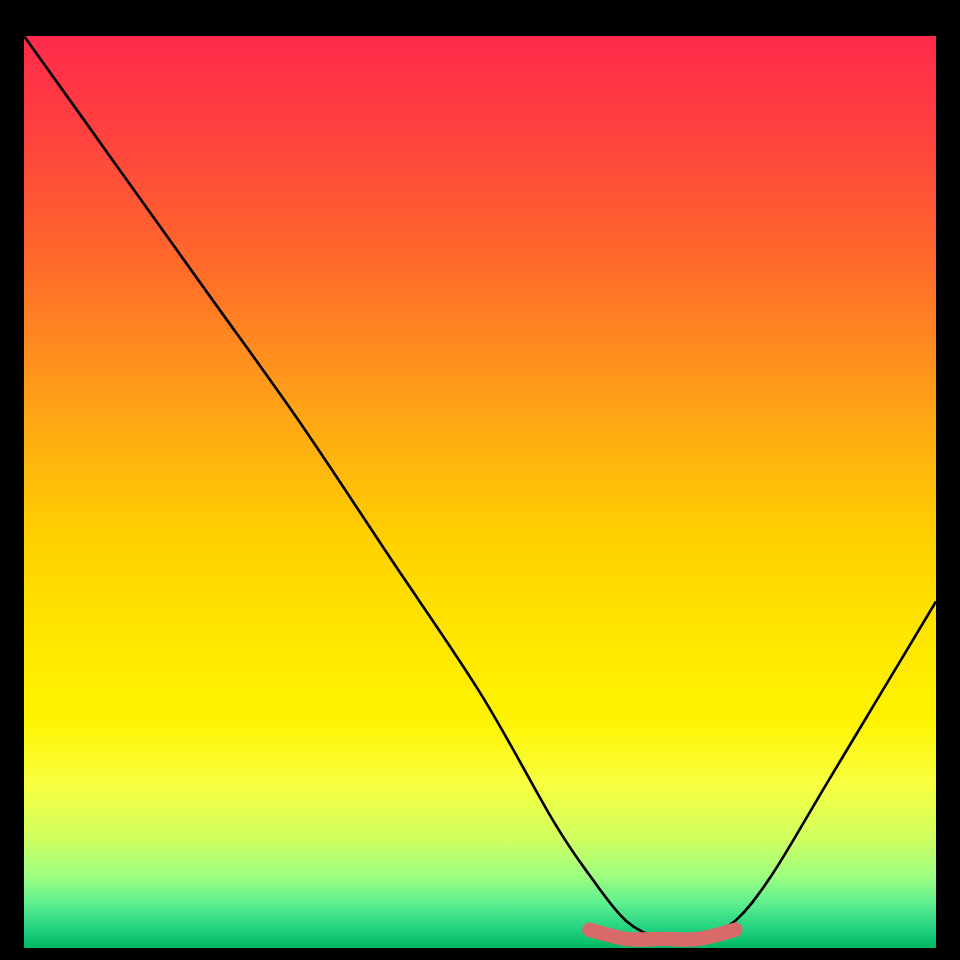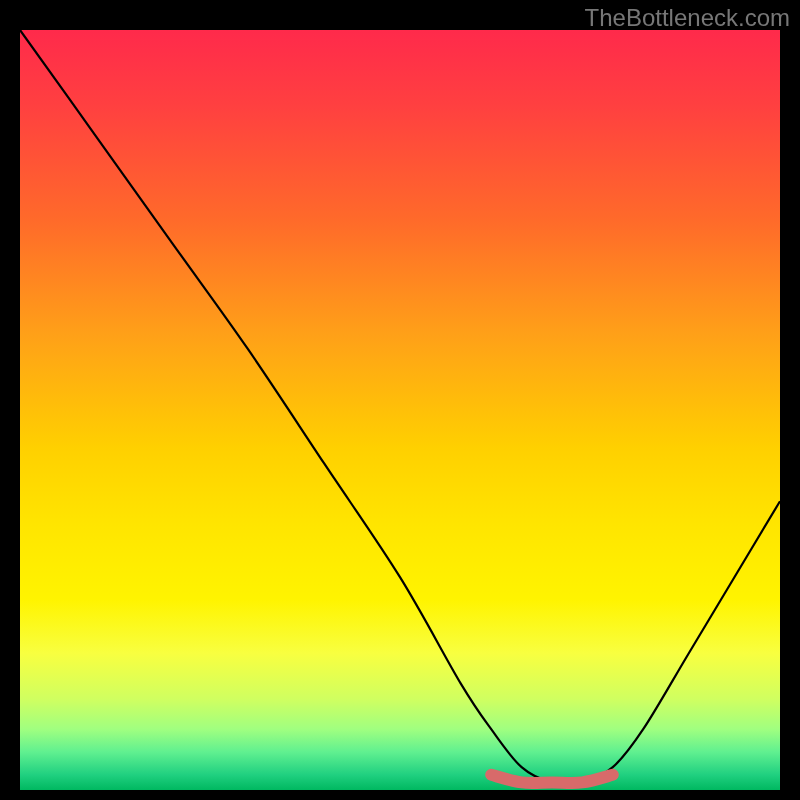--- a/index.html
+++ b/index.html
@@ -55,20 +55,19 @@
     fill: none;
     stroke: #d86a6a;
     stroke-width: 12;
     stroke-linecap: round;
   }
 </style>
 </head>
 <body>
 
 <div class="frame">
-  <div class="watermark">TheBottleneck.com</div>
   <div class="plot-area">
     <svg class="curve" viewBox="0 0 760 760" preserveAspectRatio="none">
       <path class="black-line" d="M 0.0 0.0 C 12.7 17.7, 50.7 70.9, 76.0 106.4 C 101.3 141.9, 126.7 177.3, 152.0 212.8 C 177.3 248.3, 202.7 282.5, 228.0 319.2 C 253.3 355.9, 278.7 395.2, 304.0 433.2 C 329.3 471.2, 357.2 510.5, 380.0 547.2 C 402.8 583.9, 425.6 628.3, 440.8 653.6 C 456.0 678.9, 461.1 685.3, 471.2 699.2 C 481.3 713.1, 491.5 728.3, 501.6 737.2 C 511.7 746.1, 521.9 749.9, 532.0 752.4 C 542.1 754.9, 552.3 754.9, 562.4 752.4 C 572.5 749.9, 582.7 746.1, 592.8 737.2 C 602.9 728.3, 610.5 718.2, 623.2 699.2 C 635.9 680.2, 653.6 648.5, 668.8 623.2 C 684.0 597.9, 699.2 572.5, 714.4 547.2 C 729.6 521.9, 752.4 483.9, 760.0 471.2"></path>
       <path class="pink-seg" d="M 471.2 744.8 C 476.3 746.1, 491.5 751.1, 501.6 752.4 C 511.7 753.7, 521.9 752.4, 532.0 752.4 C 542.1 752.4, 552.3 753.7, 562.4 752.4 C 572.5 751.1, 587.7 746.1, 592.8 744.8"></path>
     </svg>
   </div>
 </div>
 
 </body></html>

